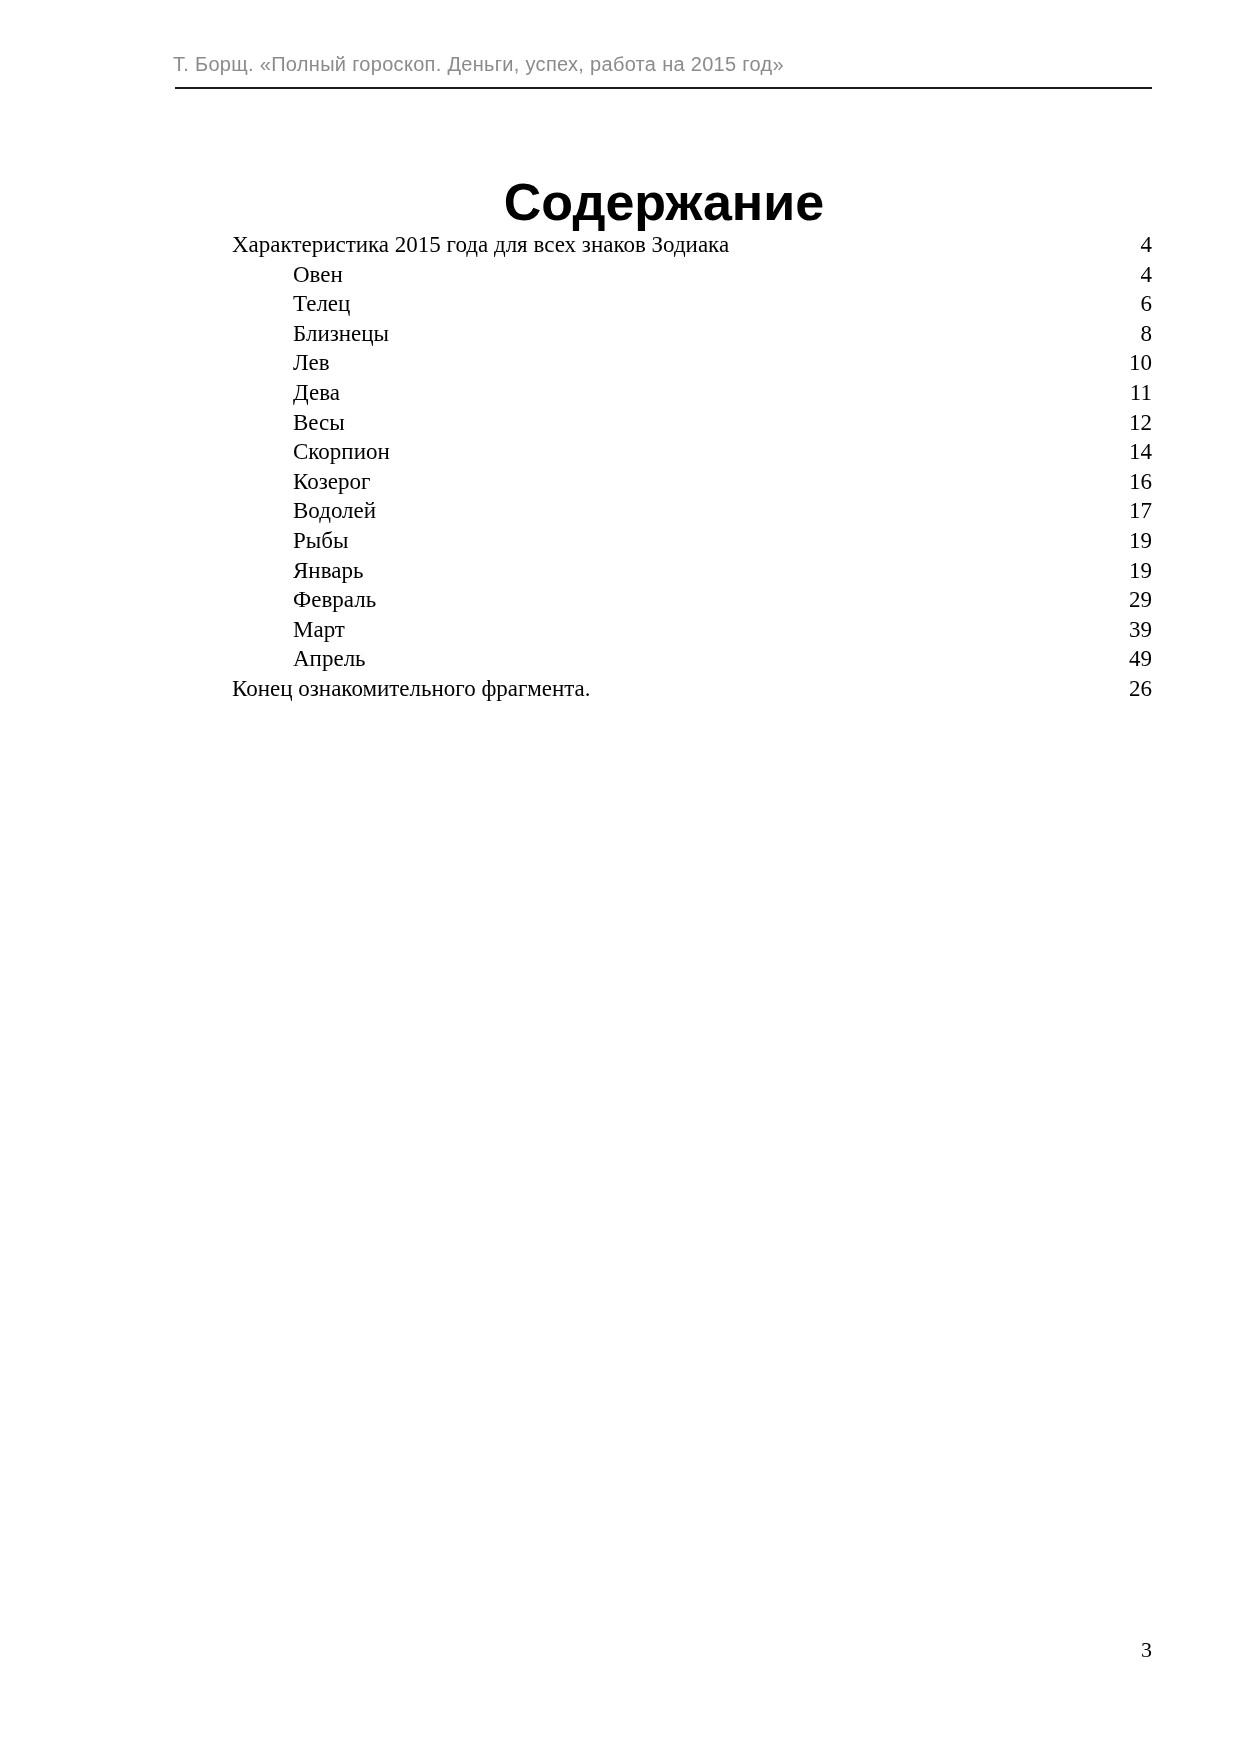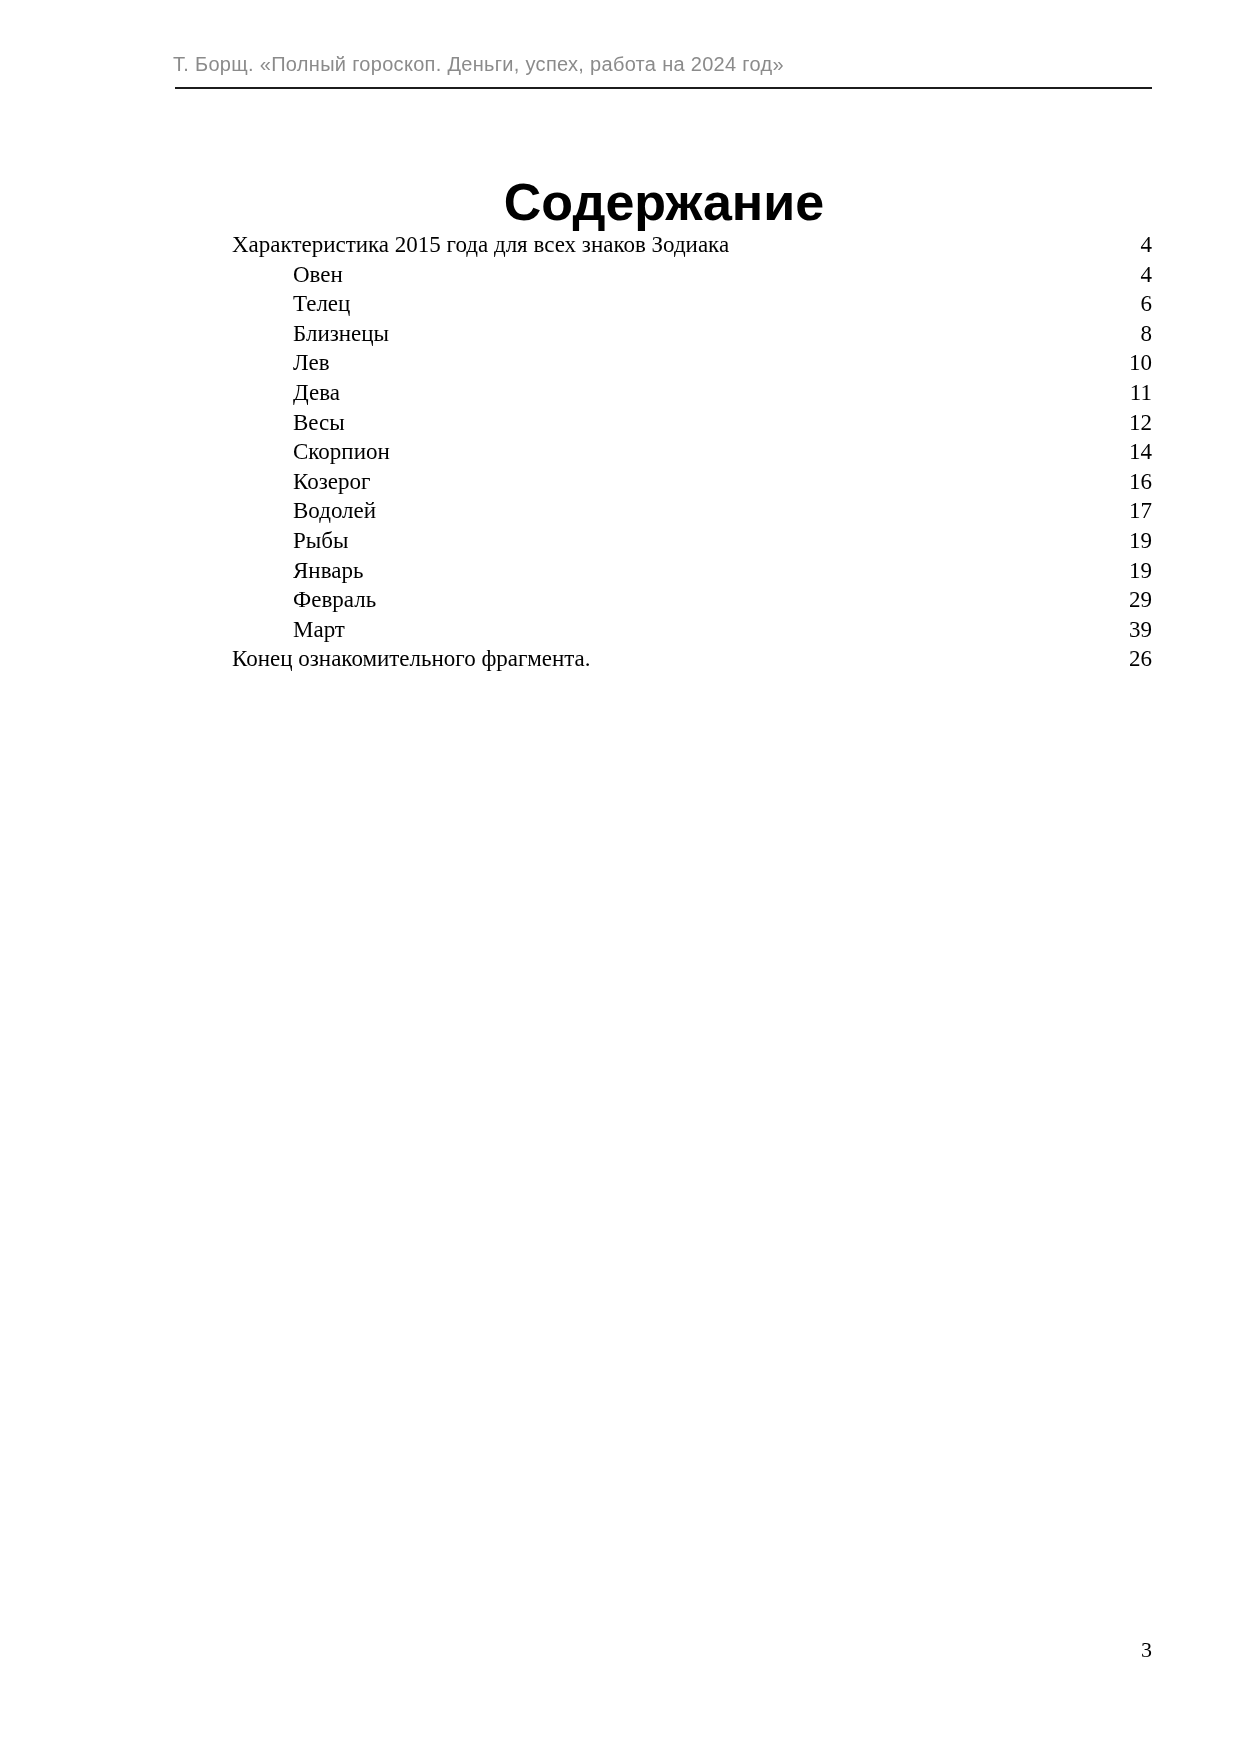--- a/index.html
+++ b/index.html
@@ -71,21 +71,21 @@
     right: 89px;
     top: 1636px;
     font-size: 22px;
     line-height: 28px;
     color: #000000;
   }
 </style>
 </head>
 <body>
 
-<div class="running-header">Т.  Борщ.  «Полный гороскоп. Деньги, успех, работа на 2024 год»</div>
+<div class="running-header">Т.  Борщ.  «Полный гороскоп. Деньги, успех, работа на 2015 год»</div>
 
 <div class="header-rule"></div>
 
 <h1 class="doc-title">Содержание</h1>
 
 <div class="toc">
 
   <div class="toc-row level-0">
     <span class="toc-label">Характеристика 2015 года для всех знаков Зодиака</span>
     <span class="toc-page">4</span>
@@ -151,20 +151,24 @@
   <div class="toc-row level-1">
     <span class="toc-label">Февраль</span>
     <span class="toc-page">29</span>
   </div>
 
   <div class="toc-row level-1">
     <span class="toc-label">Март</span>
     <span class="toc-page">39</span>
   </div>
 
+  <div class="toc-row level-1">
+    <span class="toc-label">Апрель</span>
+    <span class="toc-page">49</span>
+  </div>
 
   <div class="toc-row level-0">
     <span class="toc-label">Конец ознакомительного фрагмента.</span>
     <span class="toc-page">26</span>
   </div>
 
 </div>
 
 <div class="footer-page-number">3</div>
 

